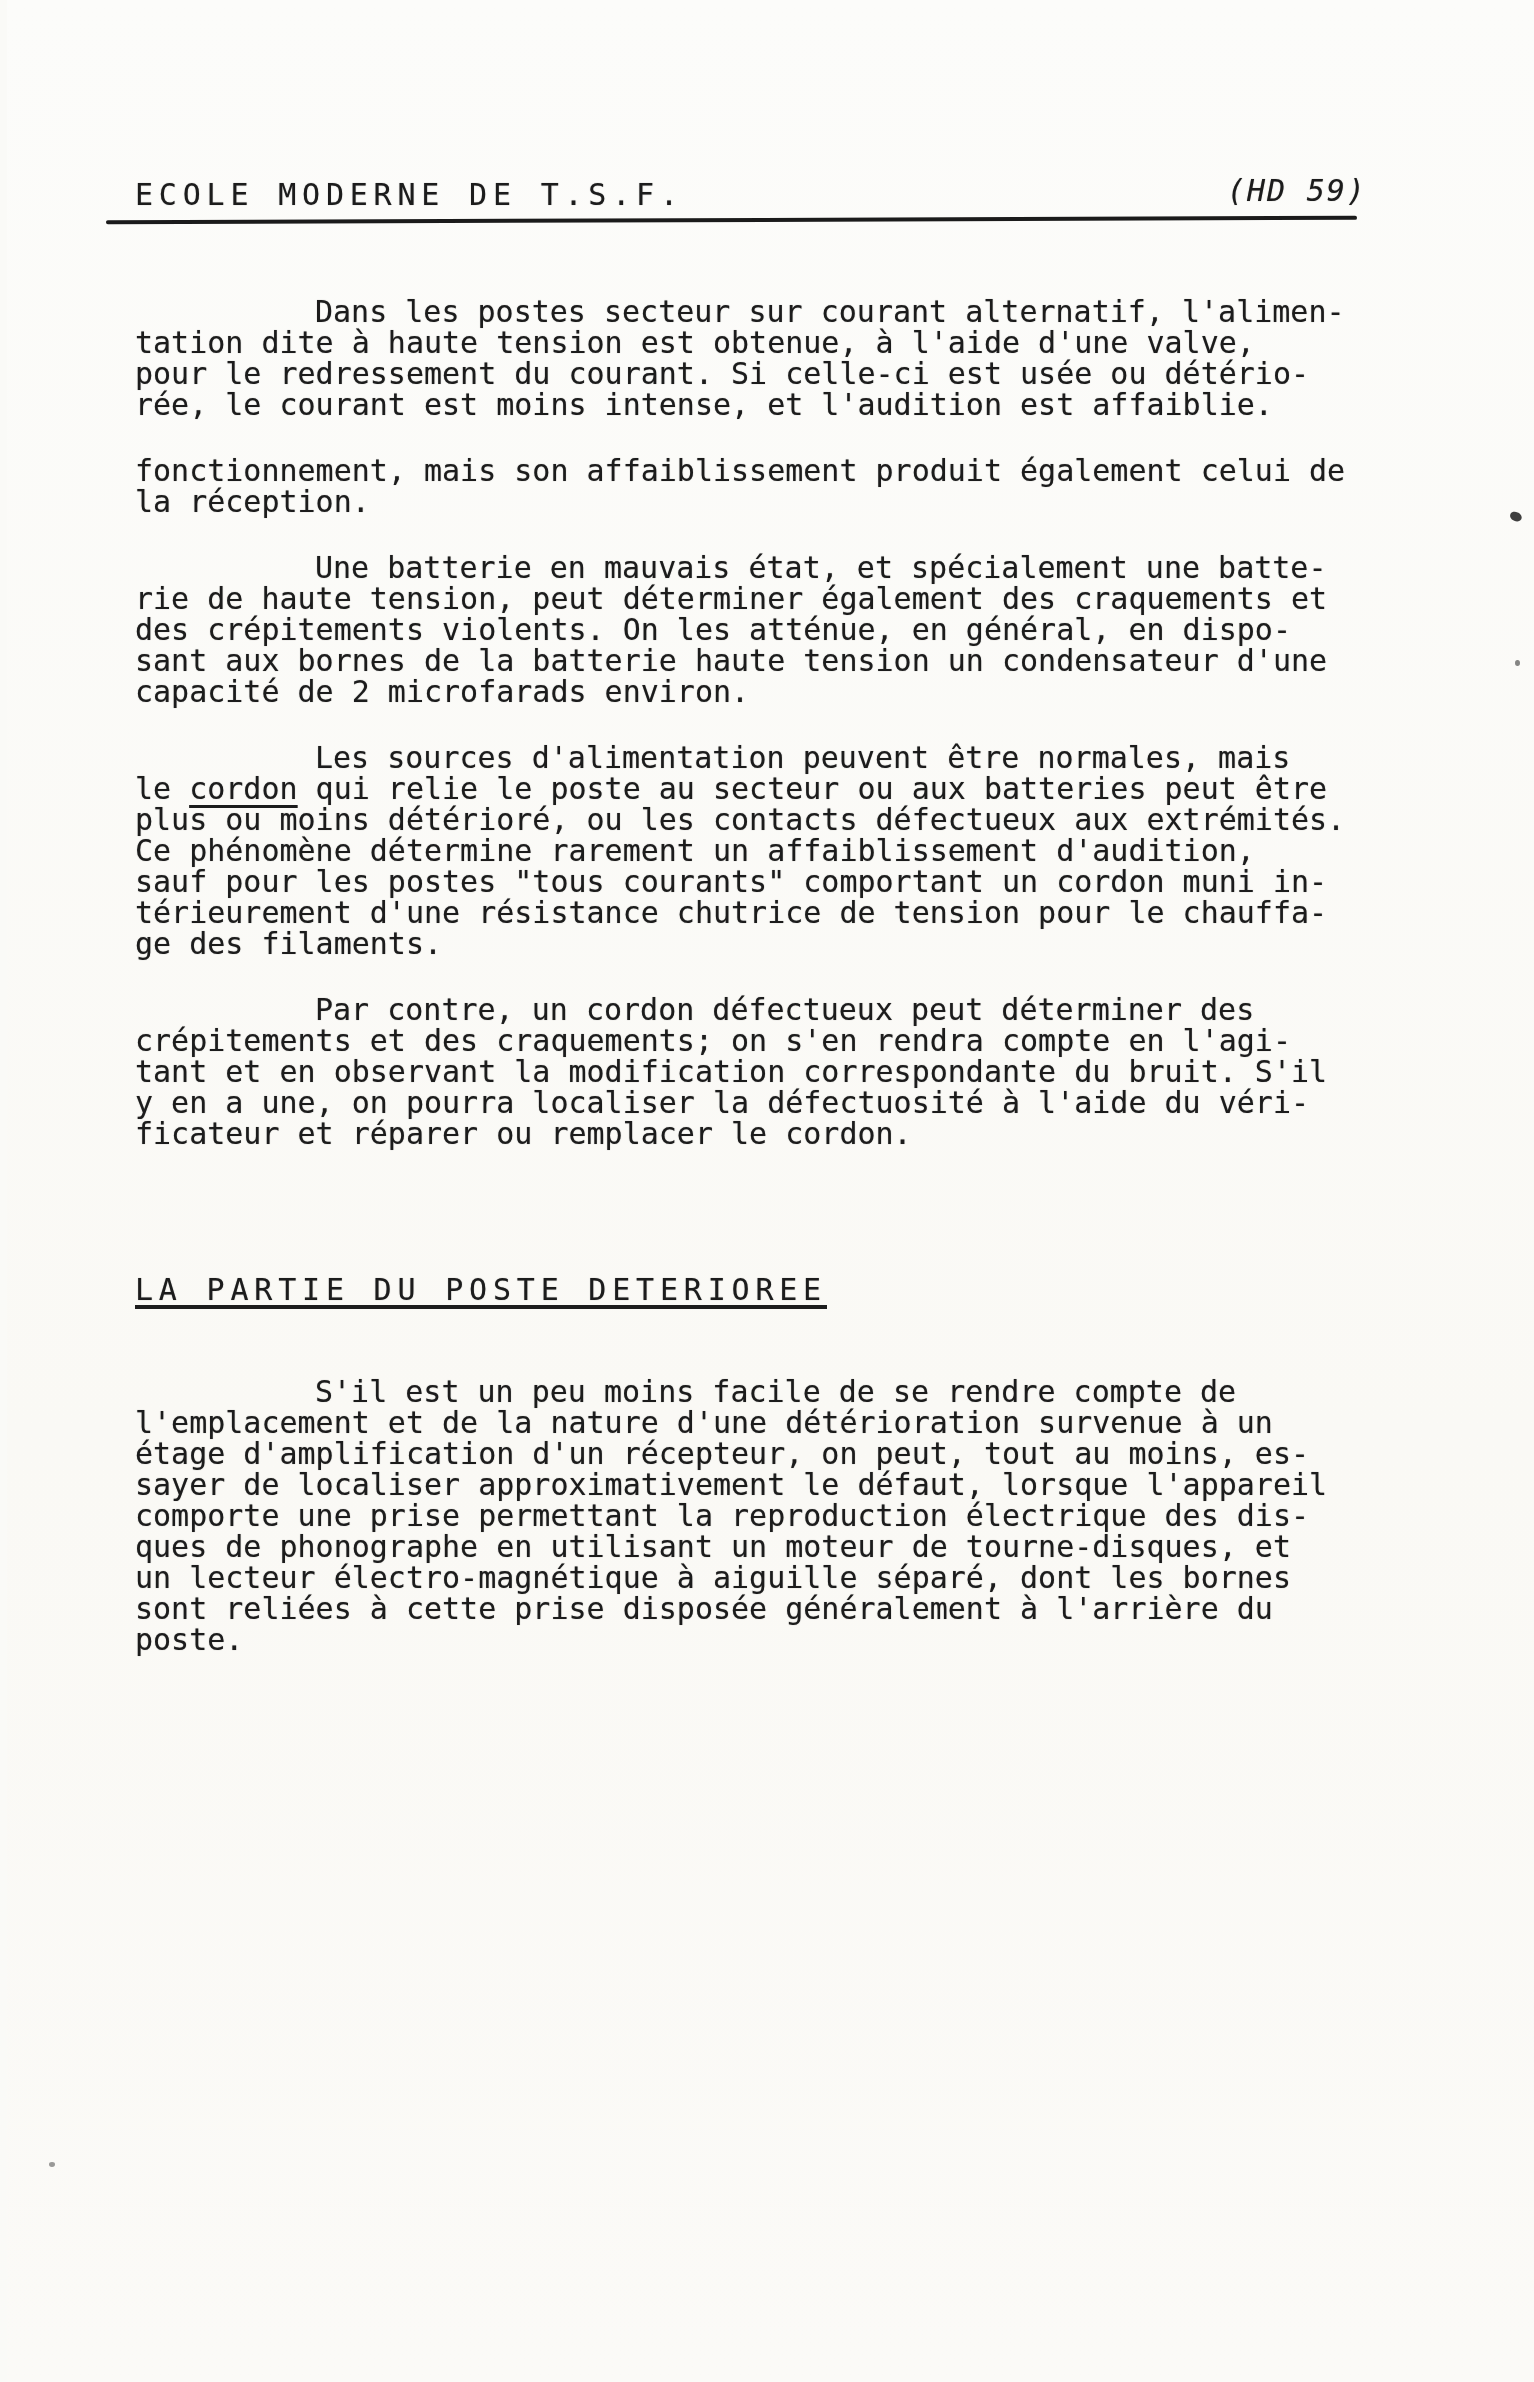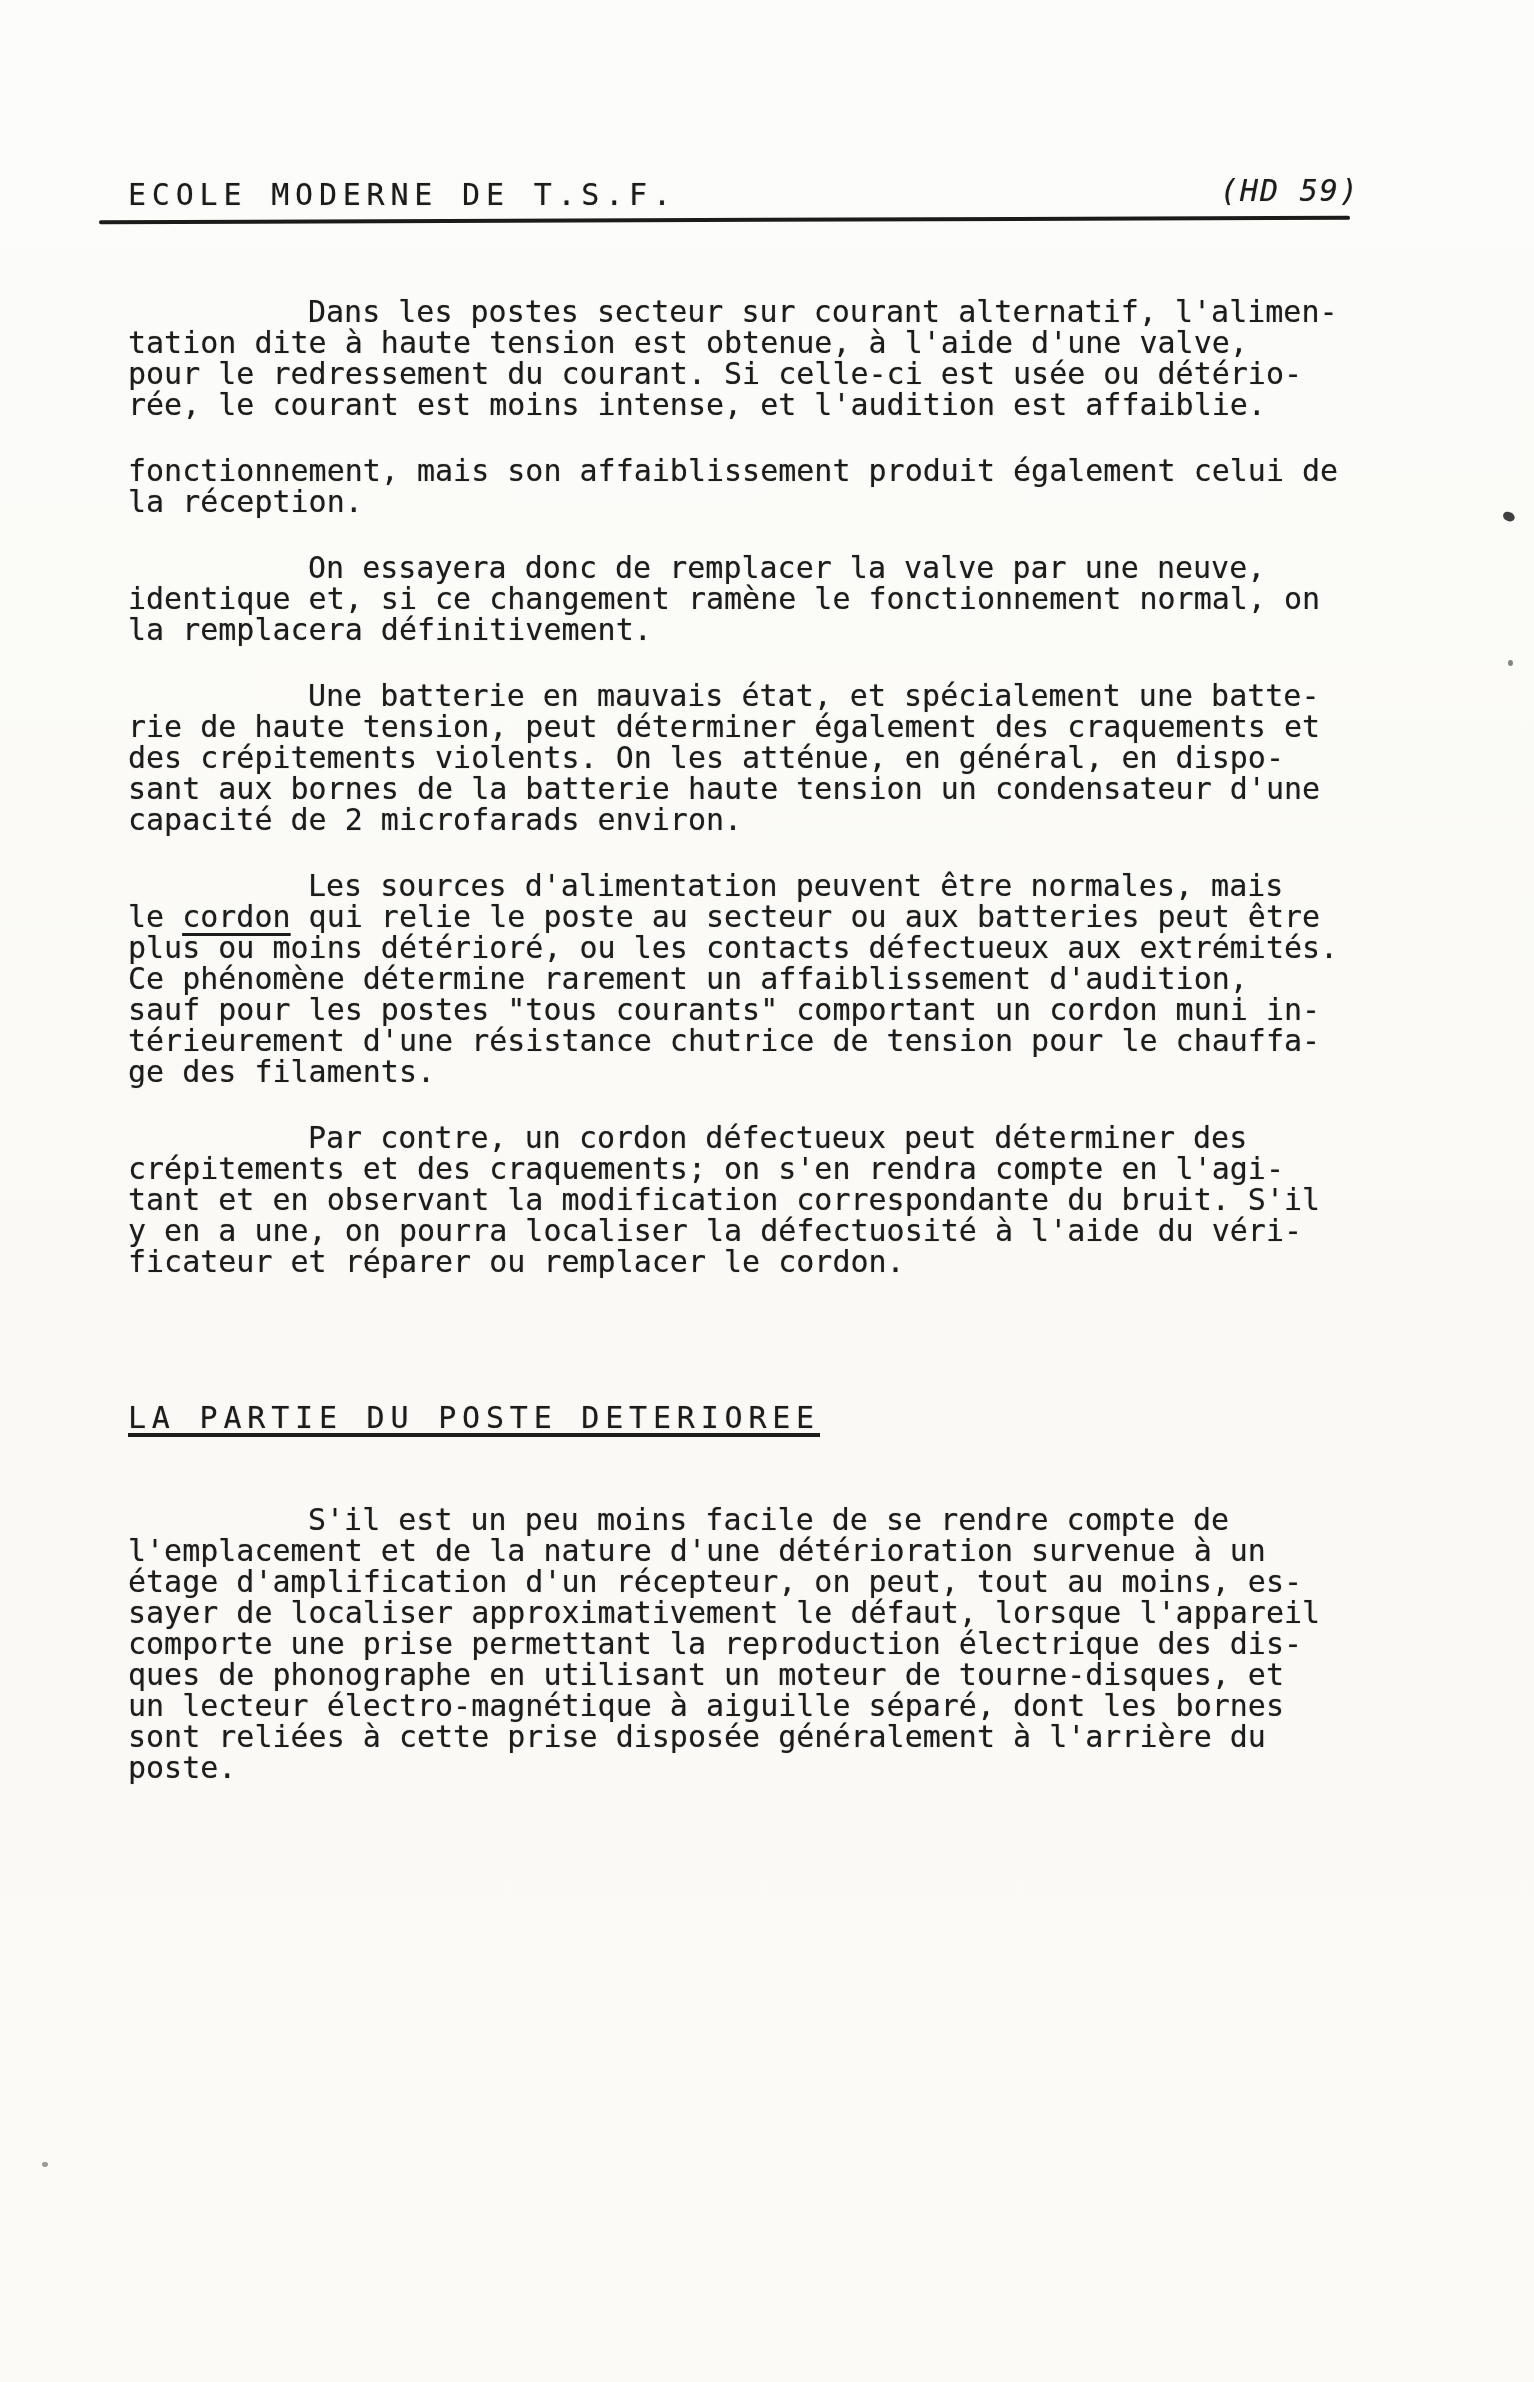--- a/index.html
+++ b/index.html
@@ -7,20 +7,21 @@
     width: 1534px; height: 2383px;
     background: #fafaf7;
     font-family: "DejaVu Sans Mono", monospace;
     color: #1c1c1c;
     position: relative;
     overflow: hidden;
   }
   .page {
     position: absolute; inset: 0;
     background: linear-gradient(180deg, #fcfcfa 0%, #faf9f5 60%, #fbfaf7 100%);
+    margin-left: 7px;
   }
   .scan-text { text-shadow: 0 0 1px rgba(25,25,25,0.45); }
 
   .header-title {
     position: absolute; left: 128px; top: 177px;
     font-size: 30px; letter-spacing: 5.8px; white-space: nowrap;
   }
   .doc-ref {
     position: absolute; left: 1220px; top: 173px;
     font-size: 30px; font-style: italic; letter-spacing: 1.9px; white-space: nowrap;
@@ -64,21 +65,20 @@
   <div class="header-title scan-text">ECOLE MODERNE DE T.S.F.</div>
 
   <div class="doc-ref scan-text">(HD 59)</div>
 
   <div class="header-rule"></div>
 
   <div class="body-text scan-text">
     <div id="sections">
         <p class="para indent">Dans les postes secteur sur courant alternatif, l'alimen-<br>tation dite à haute tension est obtenue, à l'aide d'une valve,<br>pour le redressement du courant. Si celle-ci est usée ou détério-<br>rée, le courant est moins intense, et l'audition est affaiblie.</p>
         <p class="para">fonctionnement, mais son affaiblissement produit également celui de<br>la réception.</p>
-        <p class="para indent">On essayera donc de remplacer la valve par une neuve,<br>identique et, si ce changement ramène le fonctionnement normal, on<br>la remplacera définitivement.</p>
         <p class="para indent">Une batterie en mauvais état, et spécialement une batte-<br>rie de haute tension, peut déterminer également des craquements et<br>des crépitements violents. On les atténue, en général, en dispo-<br>sant aux bornes de la batterie haute tension un condensateur d'une<br>capacité de 2 microfarads environ.</p>
         <p class="para indent">Les sources d'alimentation peuvent être normales, mais<br>le <u>cordon</u> qui relie le poste au secteur ou aux batteries peut être<br>plus ou moins détérioré, ou les contacts défectueux aux extrémités.<br>Ce phénomène détermine rarement un affaiblissement d'audition,<br>sauf pour les postes "tous courants" comportant un cordon muni in-<br>térieurement d'une résistance chutrice de tension pour le chauffa-<br>ge des filaments.</p>
         <p class="para indent">Par contre, un cordon défectueux peut déterminer des<br>crépitements et des craquements; on s'en rendra compte en l'agi-<br>tant et en observant la modification correspondante du bruit. S'il<br>y en a une, on pourra localiser la défectuosité à l'aide du véri-<br>ficateur et réparer ou remplacer le cordon.</p>
         <h2 class="section-heading">LA PARTIE DU POSTE DETERIOREE</h2>
         <p class="para indent">S'il est un peu moins facile de se rendre compte de<br>l'emplacement et de la nature d'une détérioration survenue à un<br>étage d'amplification d'un récepteur, on peut, tout au moins, es-<br>sayer de localiser approximativement le défaut, lorsque l'appareil<br>comporte une prise permettant la reproduction électrique des dis-<br>ques de phonographe en utilisant un moteur de tourne-disques, et<br>un lecteur électro-magnétique à aiguille séparé, dont les bornes<br>sont reliées à cette prise disposée généralement à l'arrière du<br>poste.</p>
       </div>
   </div>
 
   <div class="ink-speck speck-1"></div>
   <div class="ink-speck speck-2"></div>

